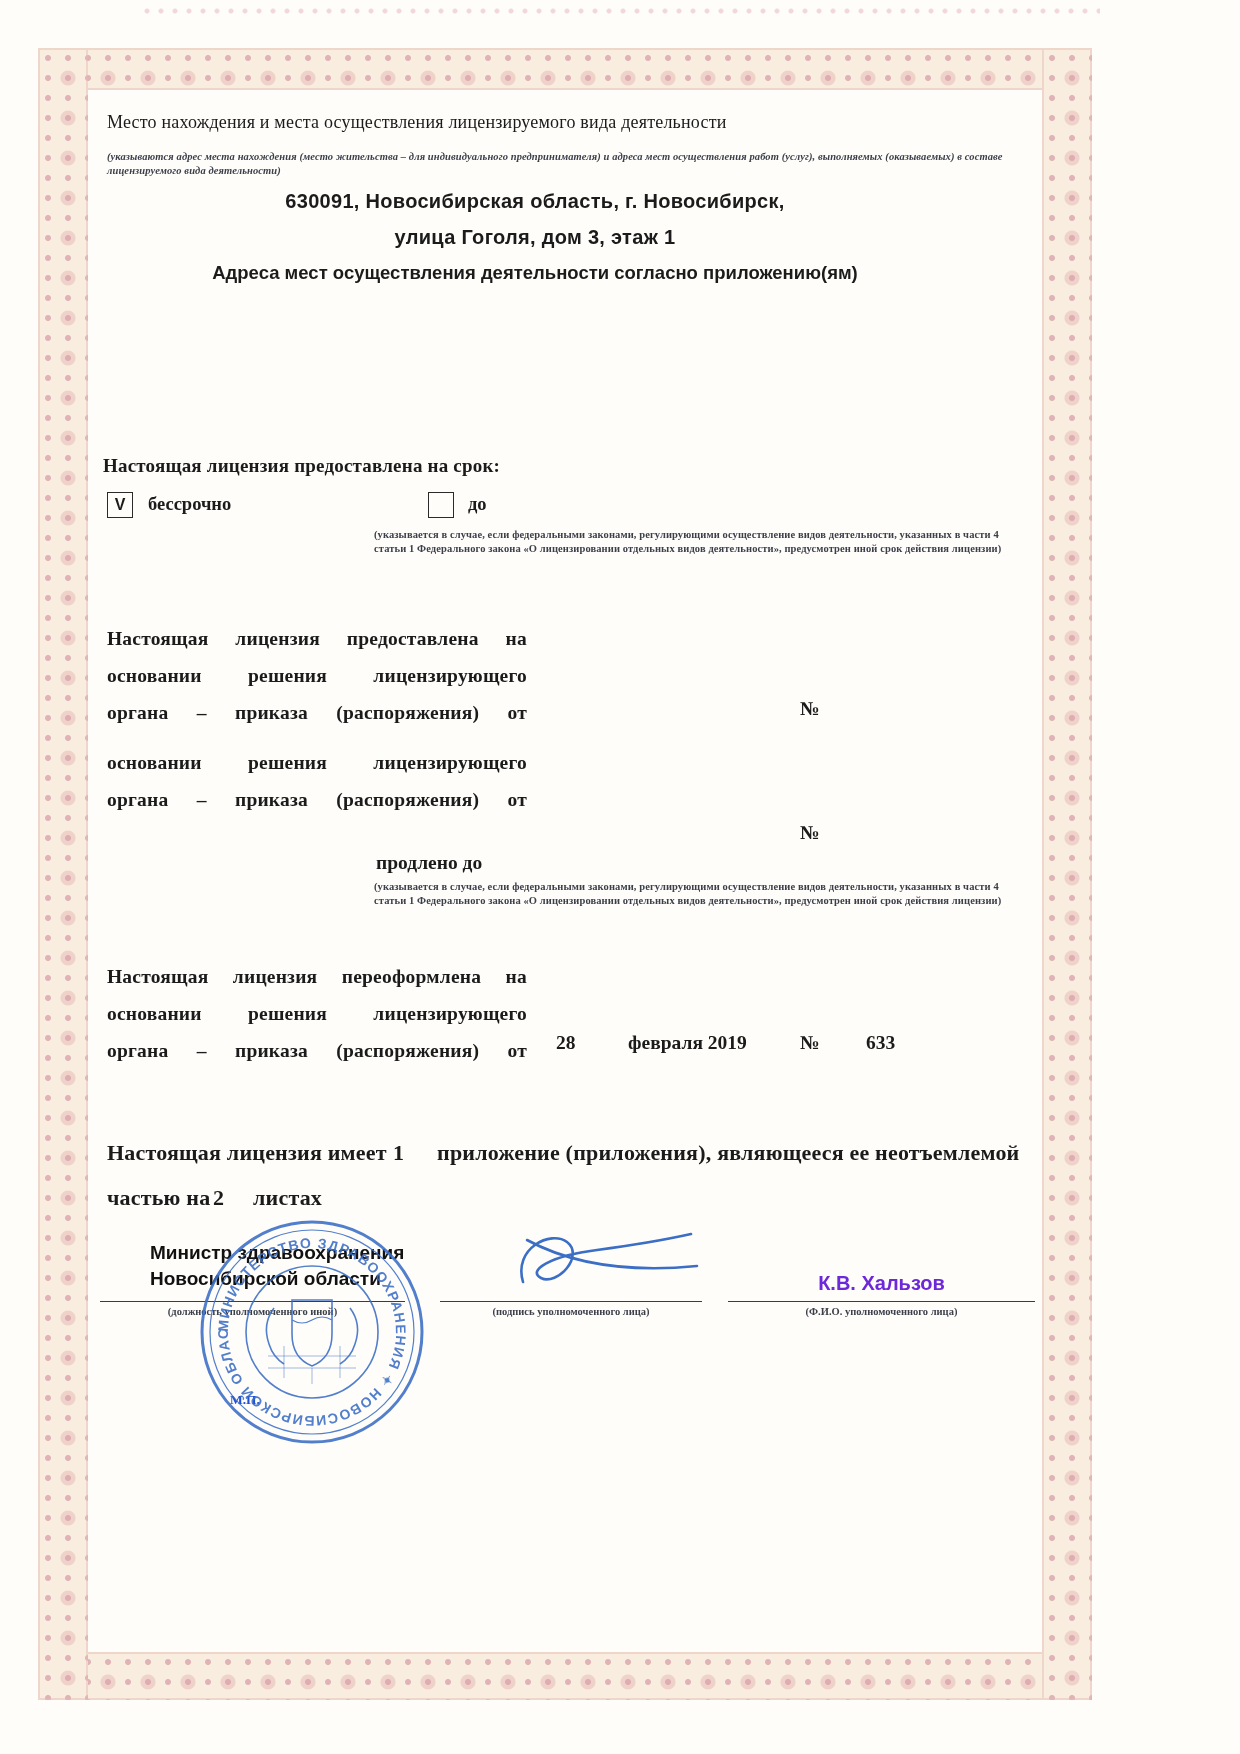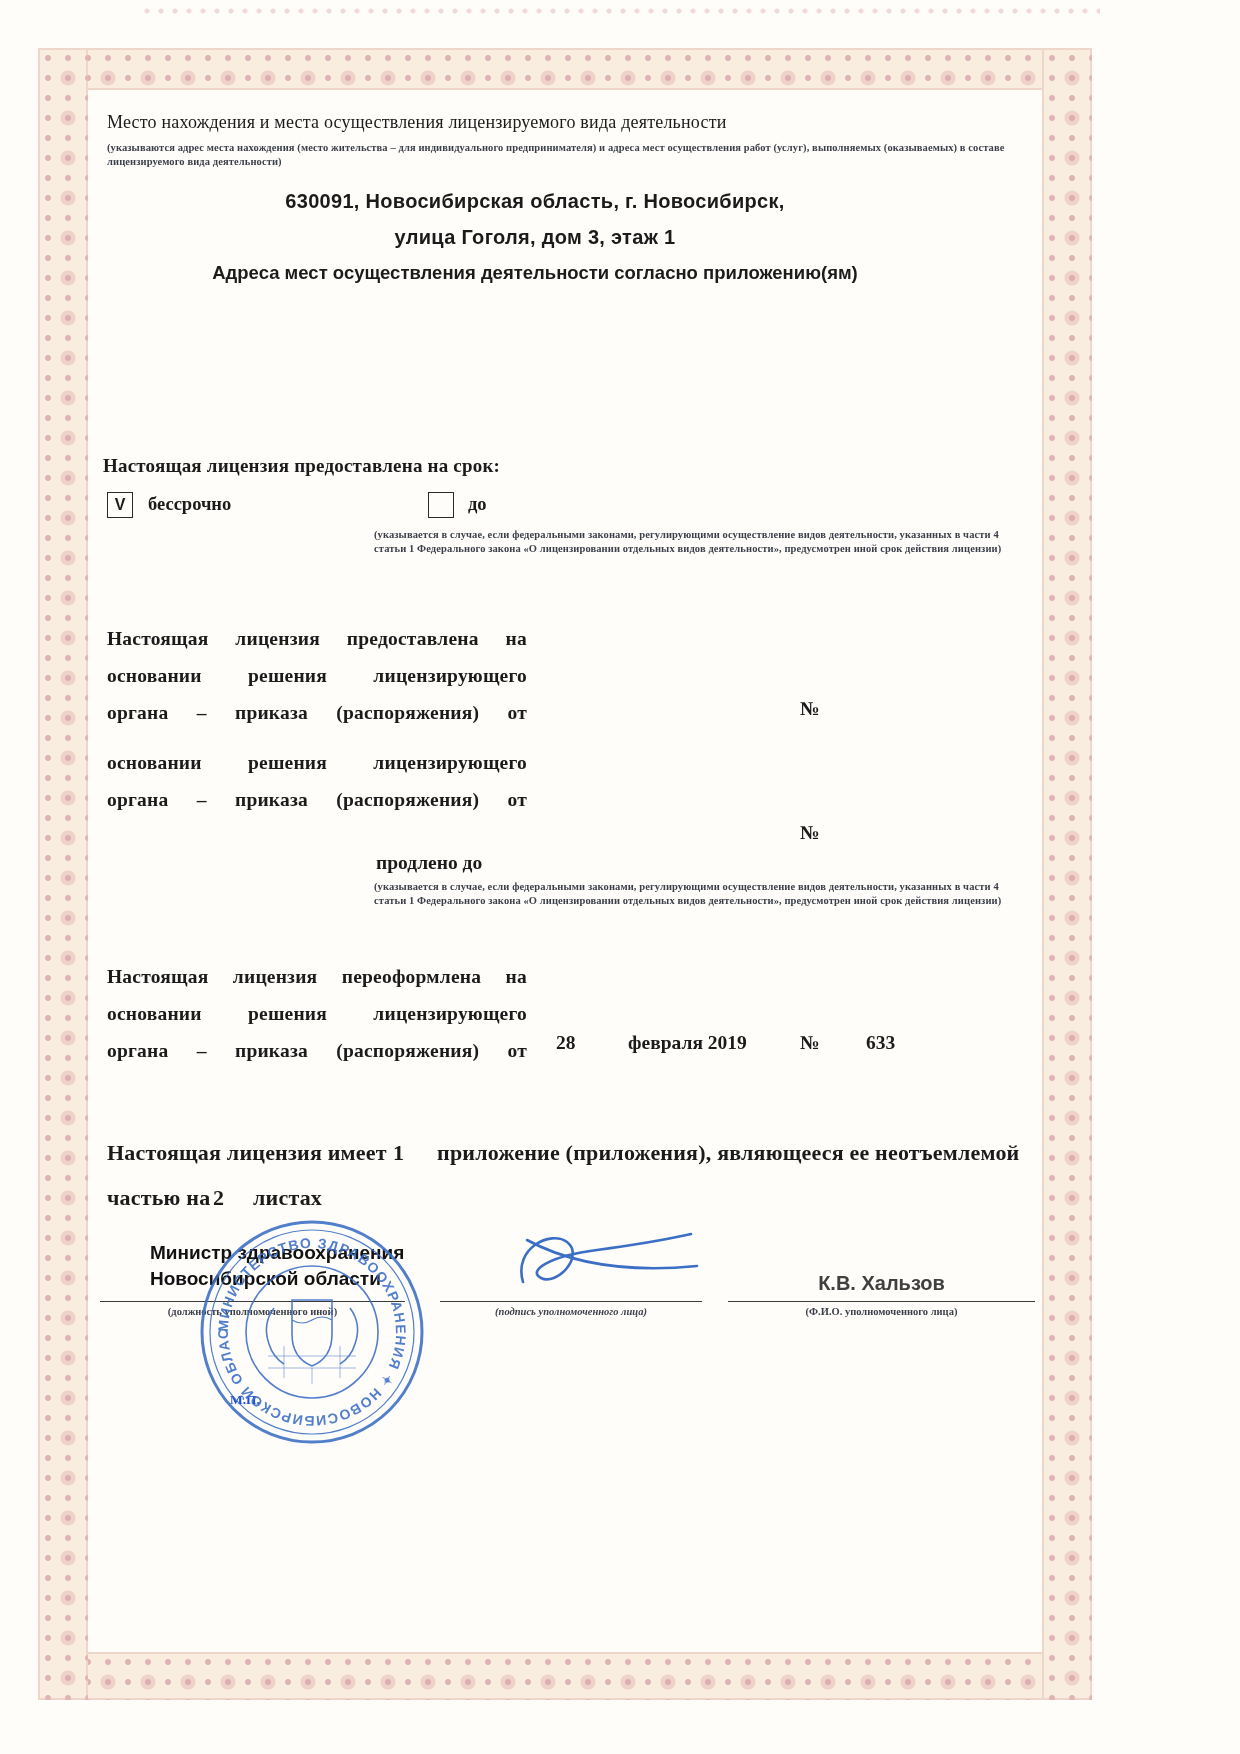--- a/index.html
+++ b/index.html
@@ -70,39 +70,39 @@
     font-family: "Liberation Sans", sans-serif;
     font-size: 19px; font-weight: bold; line-height: 26px; color: #111;
   }
   .sig-line { position: absolute; height: 0; border-top: 1.6px solid #3c3c3c; }
   .sig-caption {
     position: absolute; font-size: 10.5px; font-weight: bold;
     color: #3a3f49; text-align: center;
   }
   .signer-name {
     position: absolute; font-family: "Liberation Sans", sans-serif;
-    font-size: 20px; font-weight: bold; text-align: center; color: #404040;
+    font-size: 20px; font-weight: bold; text-align: center; color: #6d28d9;
   }
   .mp-label { font-size: 13.5px; font-weight: bold; color: #1d4ed8; }
   .seal { position: absolute; left: 196px; top: 1216px; width: 232px; height: 232px; opacity: .88; }
   .signature-svg { position: absolute; left: 505px; top: 1220px; width: 210px; height: 88px; }
 </style>
 </head>
 <body>
 
 <div class="page">
 
   <div class="edge-artifact"></div>
   <div class="lace lace-top"></div>
   <div class="lace lace-bottom"></div>
   <div class="lace lace-left"></div>
   <div class="lace lace-right"></div>
 
   <div class="abs doc-title" style="left:107px; top:112px; width:840px;">Место нахождения и места осуществления лицензируемого вида деятельности</div>
-  <div class="abs small-note" style="left:107px; top:141px; width:930px;">(указываются адрес места нахождения (место жительства – для индивидуального предпринимателя) и адреса мест осуществления работ (услуг), выполняемых (оказываемых) в составе лицензируемого вида деятельности)</div>
+  <div class="abs small-note" style="left:107px; top:150px; width:930px;font-style:italic;">(указываются адрес места нахождения (место жительства – для индивидуального предпринимателя) и адреса мест осуществления работ (услуг), выполняемых (оказываемых) в составе лицензируемого вида деятельности)</div>
 
   <div class="abs addr-block" style="left:110px; top:190px; width:850px;">
     <div class="addr-line1">630091, Новосибирская область, г. Новосибирск,</div>
     <div class="addr-line2">улица Гоголя, дом 3, этаж 1</div>
     <div class="addr-line3">Адреса мест осуществления деятельности согласно приложению(ям)</div>
   </div>
 
   <div class="abs section-heading" style="left:103px; top:455px;">Настоящая лицензия предоставлена на срок:</div>
 
   <div class="checkbox" style="left:107px; top:492px;">
@@ -153,21 +153,21 @@
   <div class="abs position-text" style="left:150px; top:1240px; width:320px;">
     <div>Министр здравоохранения</div>
     <div>Новосибирской области</div>
   </div>
 
   <div class="sig-line" style="left:100px;  top:1301px; width:305px;"></div>
   <div class="sig-line" style="left:440px;  top:1301px; width:262px;"></div>
   <div class="sig-line" style="left:728px;  top:1301px; width:307px;"></div>
 
   <div class="sig-caption" style="left:100px; top:1306px; width:305px;">(должность уполномоченного иной)</div>
-  <div class="sig-caption" style="left:440px; top:1306px; width:262px;font-style:italic;">(подпись уполномоченного лица)</div>
+  <div class="sig-caption" style="left:440px; top:1306px; width:262px;">(подпись уполномоченного лица)</div>
   <div class="sig-caption" style="left:728px; top:1306px; width:307px;">(Ф.И.О. уполномоченного лица)</div>
 
   <div class="signer-name" style="left:728px; top:1272px; width:307px;">К.В. Хальзов</div>
 
   <svg class="signature-svg" viewBox="0 0 210 88">
     <path d="M 18 62 C 8 28 46 10 62 22 C 80 36 52 66 36 58 C 22 51 44 36 92 30 C 122 26 150 22 186 14 M 22 20 C 70 46 130 52 192 46" stroke="#3b6ec5" stroke-width="2.6" fill="none" stroke-linecap="round"></path>
   </svg>
 
   <div class="abs mp-label" style="left:230px; top:1392px;">М.П.</div>
 

